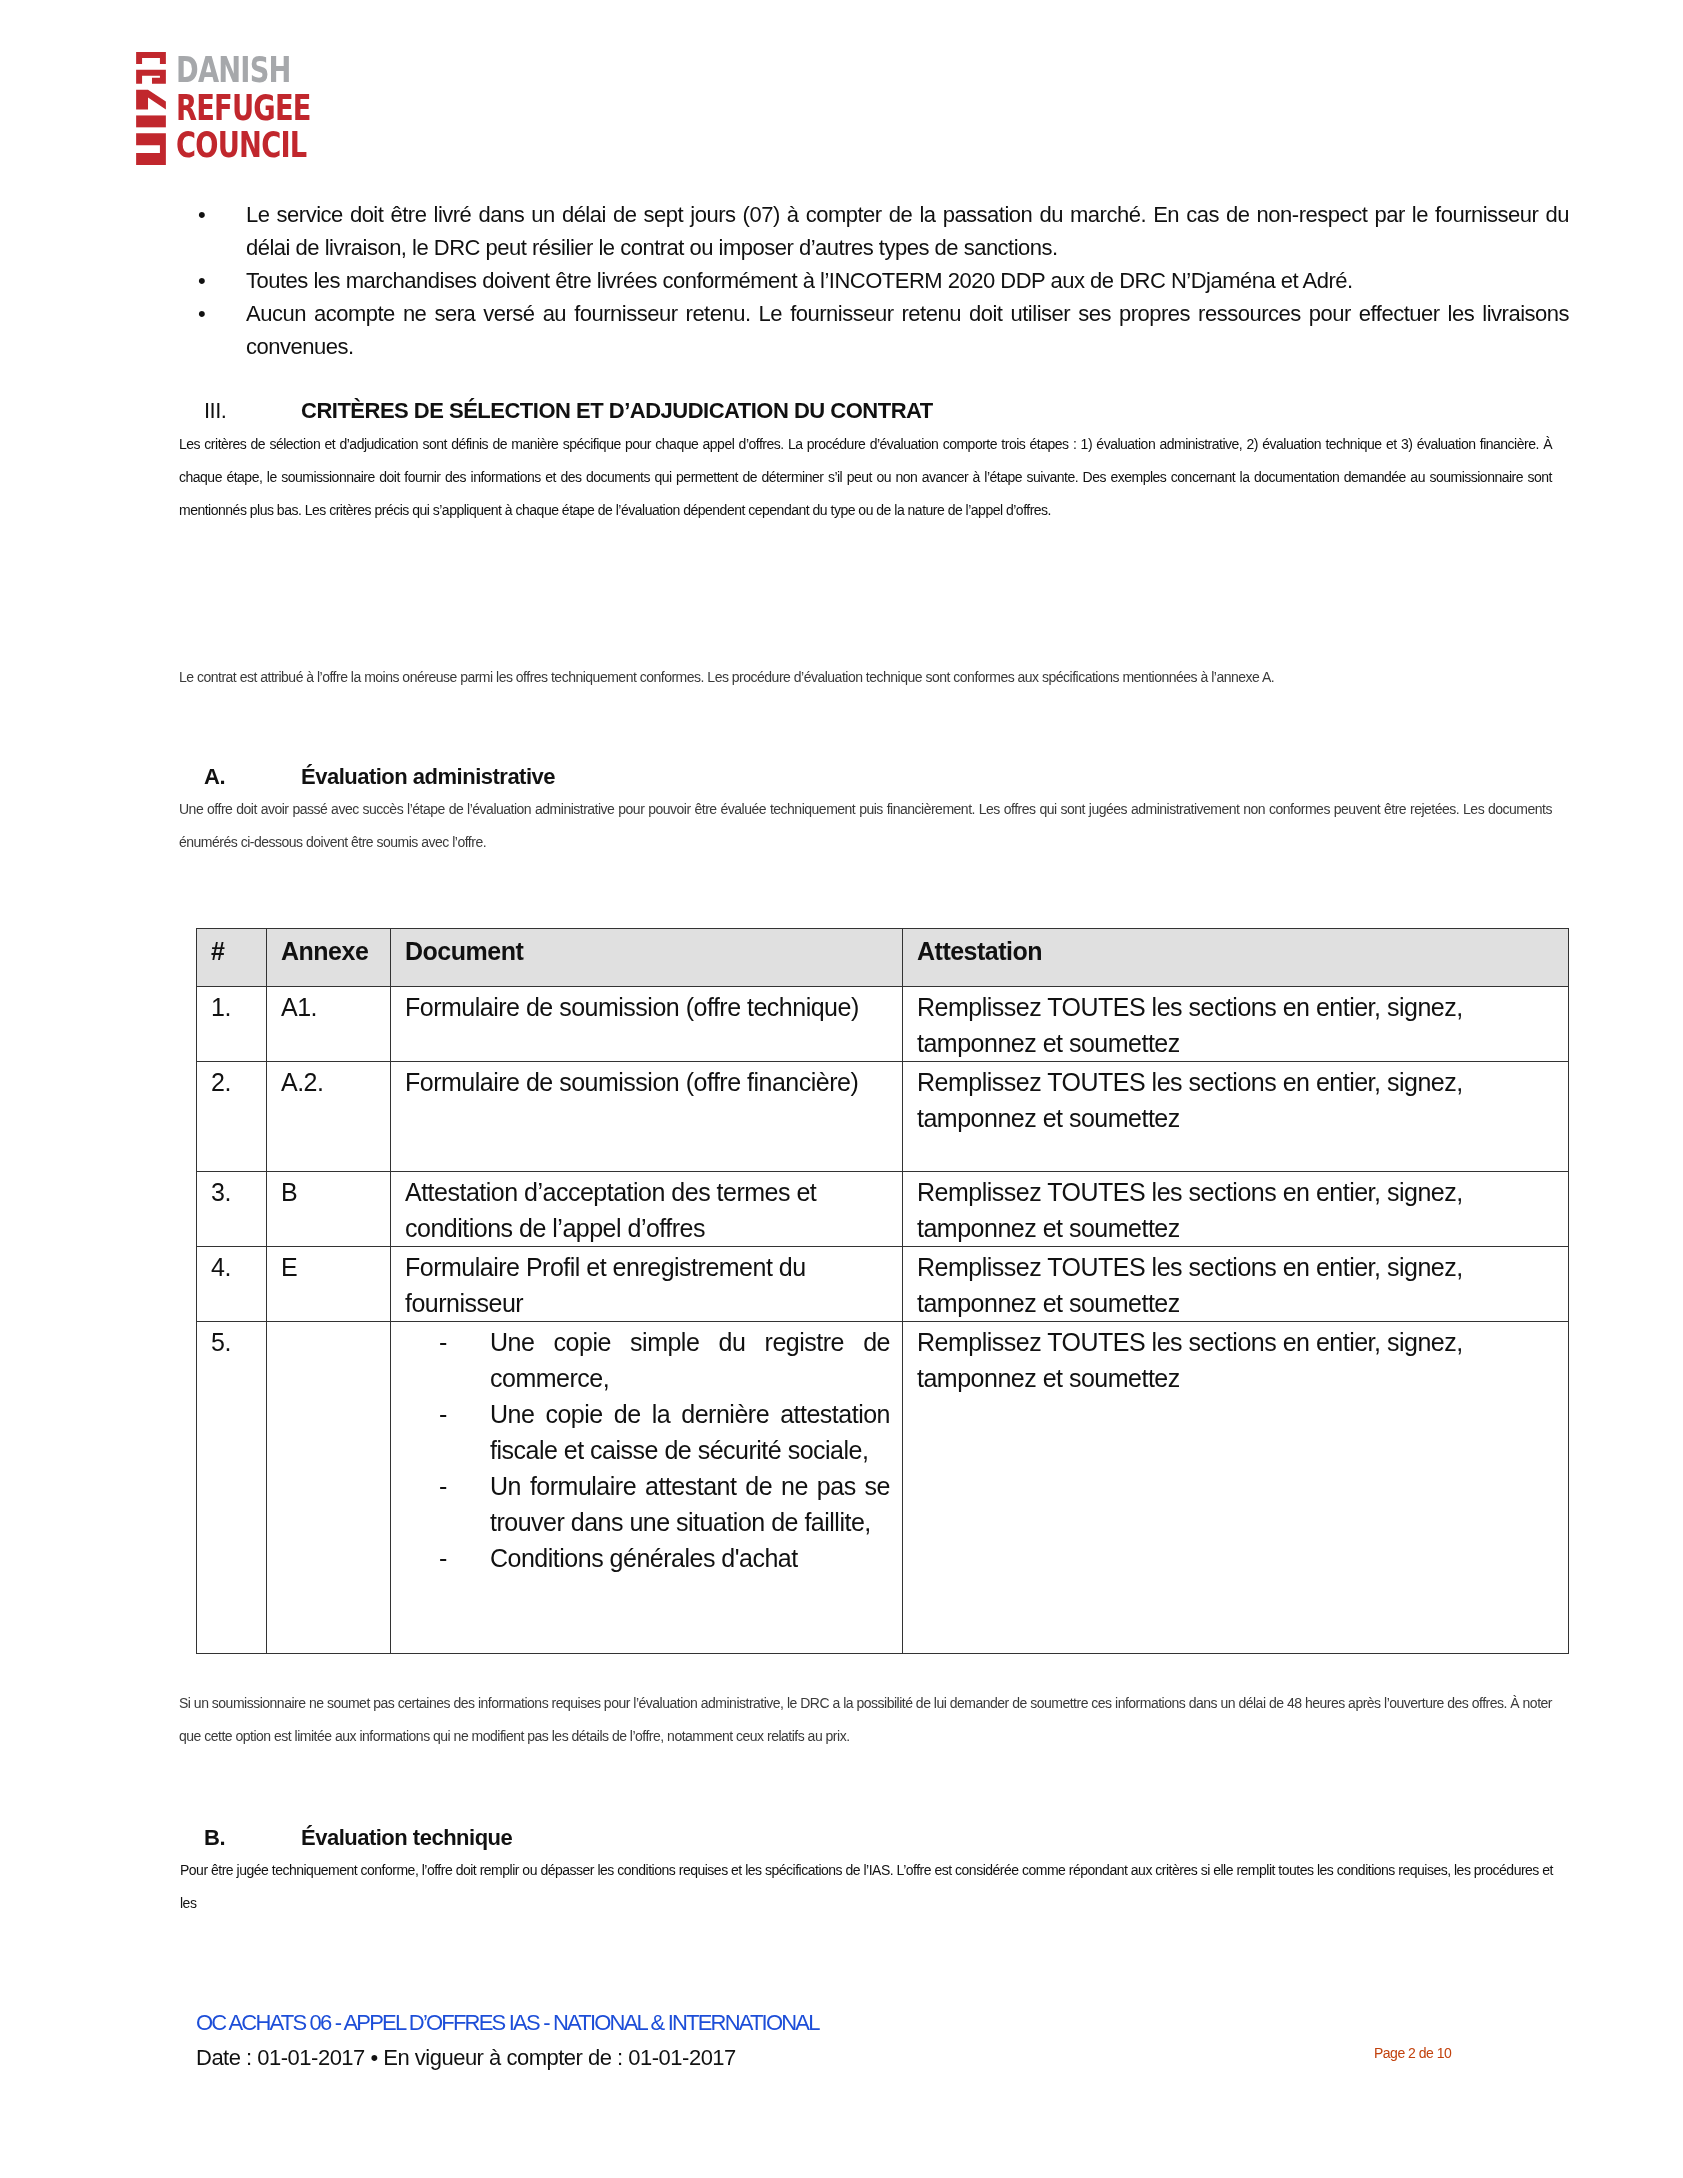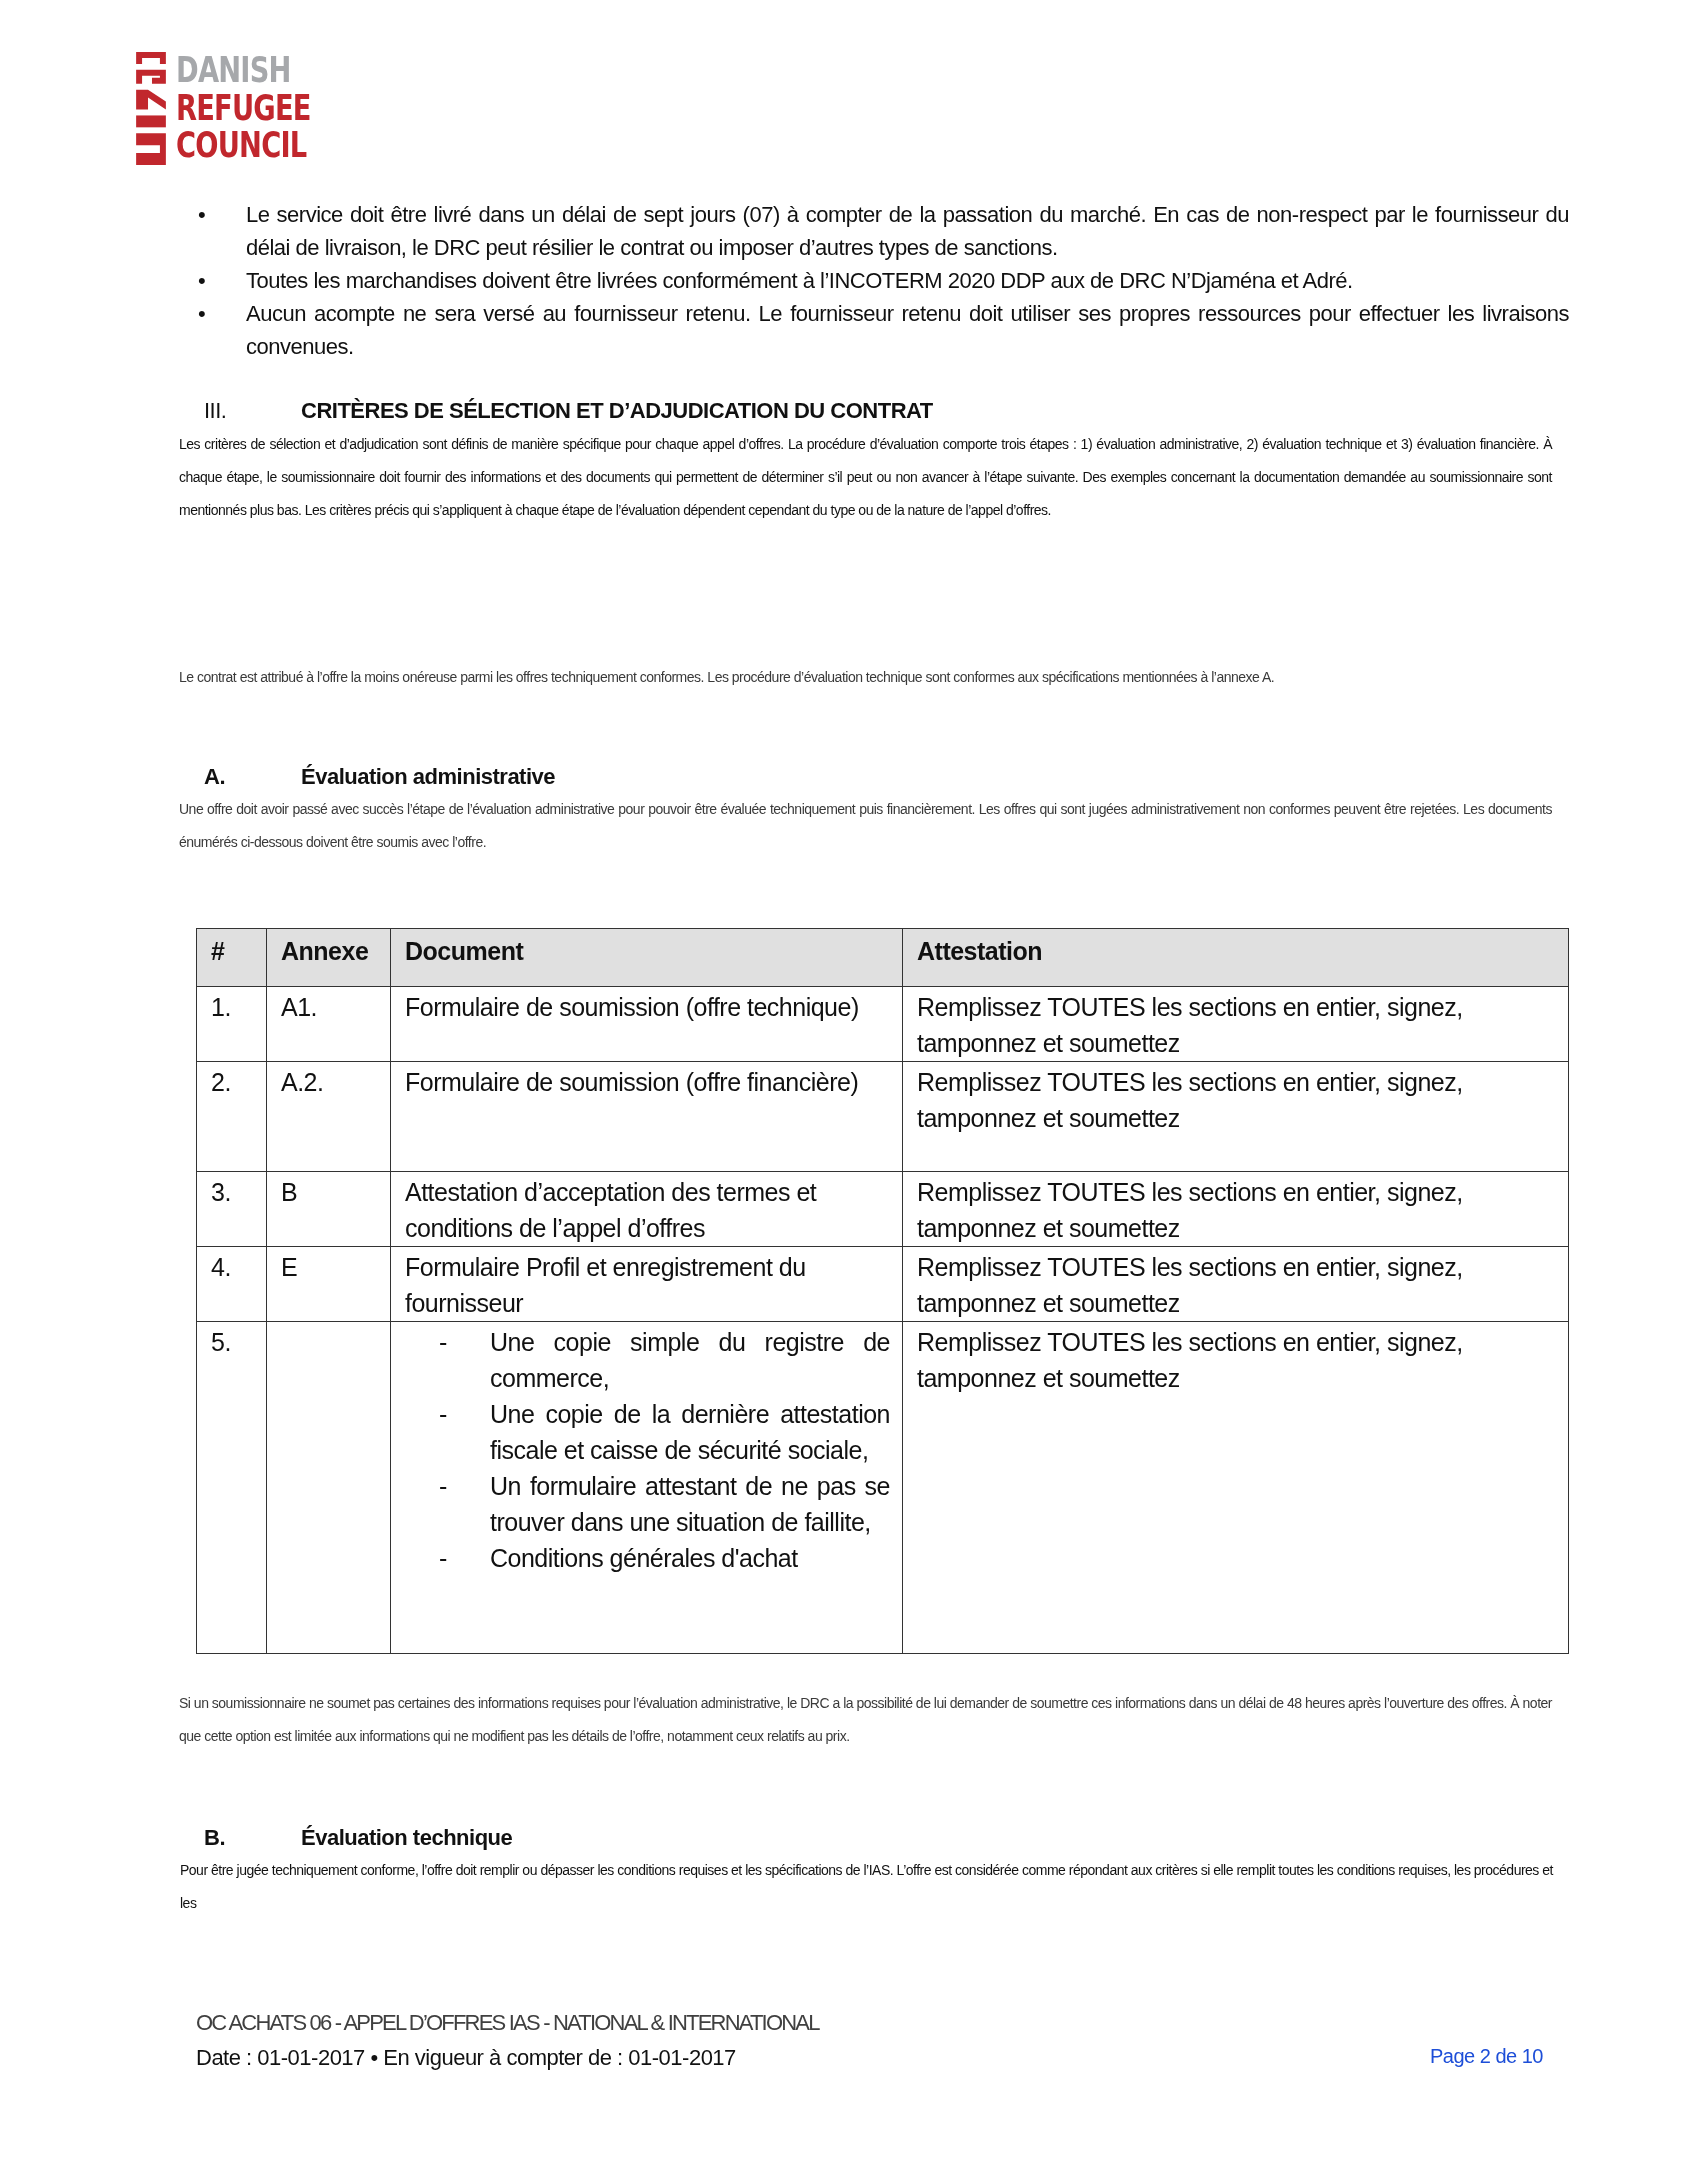--- a/index.html
+++ b/index.html
@@ -29,23 +29,23 @@
   table.docs th, table.docs td { border:1.5px solid #333; vertical-align:top; padding:2px 12px 0 14px; text-align:left; }
   table.docs th { background:#e0e0e0; font-weight:bold; height:53px; padding-top:4px; }
   .col-num { width:43px; }
   .col-ann { width:97px; }
   .col-doc { width:485px; }
   td.instr { text-align:justify; }
   ul.sublist { list-style:none; margin:0; padding:0; }
   ul.sublist li { position:relative; padding-left:99px; text-align:justify; }
   ul.sublist li .dash { position:absolute; left:48px; }
 
-  .footer-title { position:absolute; left:196px; top:2010px; font-family:"Liberation Sans", sans-serif; font-size:22px; color:#404040; letter-spacing:-1.8px; }
+  .footer-title { position:absolute; left:196px; top:2010px; font-family:"Liberation Sans", sans-serif; font-size:22px; color:#1d4ed8; letter-spacing:-1.8px; }
   .footer-date { position:absolute; left:196px; top:2045px; font-family:"Liberation Sans", sans-serif; font-size:22px; color:#111; letter-spacing:-0.5px; }
-  .footer-page { position:absolute; left:1430px; top:2045px; font-family:"Liberation Sans", sans-serif; font-size:20px; color:#1d4ed8; letter-spacing:-0.5px; }
+  .footer-page { position:absolute; left:1374px; top:2045px; font-family:"Liberation Sans", sans-serif; font-size:14px; color:#c2410c; letter-spacing:-0.5px; }
 </style>
 </head>
 <body>
 
 <div class="abs logo">
   <svg class="logo-mark" viewBox="0 0 38 118">
 
     <path d="M4 2 H34 V14 H28 V8 H10 V14 H4 Z" fill="#c1272d"></path>
     <path d="M4 20 H34 V34 H20 V28 H28 V26 H10 V34 H4 Z" fill="#c1272d"></path>
     <path d="M4 40 H16 L34 52 V60 L16 48 V60 H4 Z" fill="#c1272d"></path>

